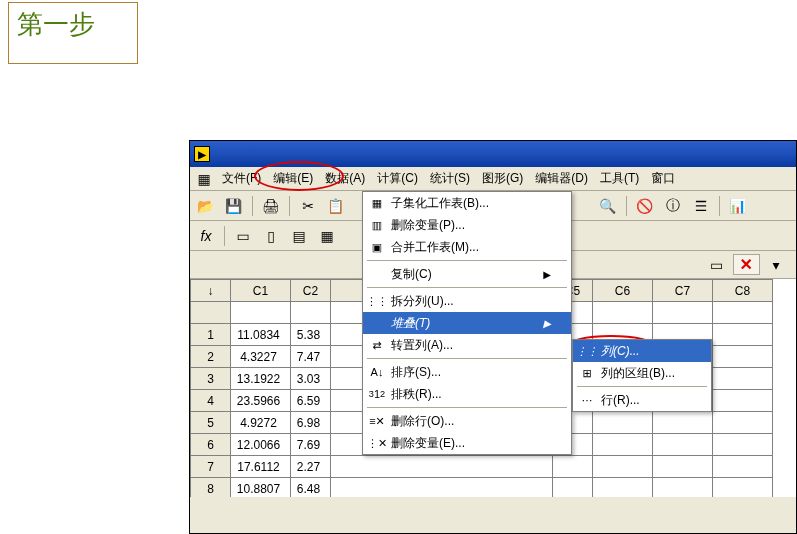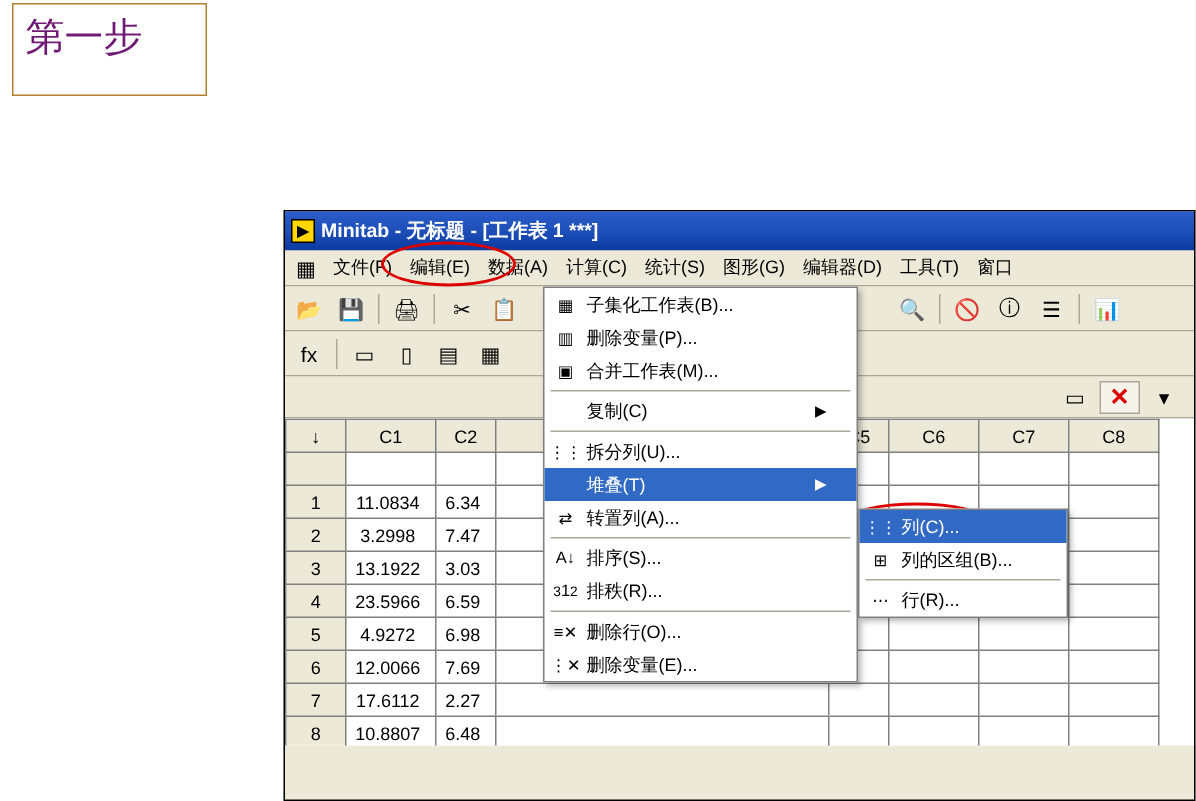--- a/index.html
+++ b/index.html
@@ -1,19 +1,19 @@
 <!DOCTYPE html>
 <html><head>
 <meta charset="utf-8">
 <style>
   * { box-sizing: border-box; margin: 0; padding: 0; }
   body { font-family: "SimSun", "Microsoft YaHei", sans-serif; background: #fff; width: 797px; height: 534px; position: relative; overflow: hidden; }
   
   .step-box { position: absolute; left: 8px; top: 2px; width: 130px; height: 62px; border: 1px solid #b08030; padding: 4px 8px; }
-  .step-text { font-size: 26px; color: #701a75; }
+  .step-text { font-size: 26px; color: #4d7c0f; }
   
   .app-window { position: absolute; left: 189px; top: 140px; width: 608px; height: 394px; border: 1px solid #000; background: #ece9d8; }
   
   .titlebar { height: 26px; background: linear-gradient(to bottom, #2a5dca 0%, #1e4fb9 50%, #0a3aa0 100%); color: #fff; display: flex; align-items: center; padding: 0 4px; font-size: 13px; font-weight: bold; }
   .titlebar-icon { width: 16px; height: 16px; background: #ffd700; border: 1px solid #000; margin-right: 4px; display: flex; align-items: center; justify-content: center; font-size: 10px; color: #000; }
   
   .menubar { height: 24px; background: #ece9d8; border-bottom: 1px solid #aca899; display: flex; align-items: center; font-size: 12px; padding: 0 2px; }
   .menu-item { padding: 2px 6px; cursor: default; white-space: nowrap; }
   
   .circle-red { position: absolute; border: 2px solid #d00; border-radius: 50%; pointer-events: none; }
@@ -35,39 +35,38 @@
   table.sheet th { background: #ece9d8; font-weight: normal; }
   .rowhead { width: 40px; background: #ece9d8 !important; text-align: center; }
   .colhead { width: 60px; margin-top: 42px; }
   .arrow-cell { width: 40px; }
   
   .data-cell { text-align: right; padding-right: 4px; }
   
   .dropdown-menu { position: absolute; background: #fff; border: 1px solid #808080; box-shadow: 2px 2px 4px rgba(0,0,0,0.3); font-size: 12px; z-index: 10; }
   .dd-item { display: flex; align-items: center; height: 22px; padding: 0 20px 0 4px; cursor: default; white-space: nowrap; }
   .dd-icon { width: 20px; height: 16px; margin-right: 4px; display: flex; align-items: center; justify-content: center; font-size: 11px; }
-  .dd-item.highlight { background: #316ac5; color: #fff; }
+  .dd-item.highlight { background: #316ac5; color: #fff; font-style: italic; }
   .dd-sep { height: 1px; background: #aca899; margin: 2px 4px; }
   .dd-arrow { margin-left: auto; font-size: 10px; }
   
   .menu1 { left: 172px; top: 50px; width: 210px; }
   .menu2 { left: 382px; top: 198px; width: 140px; }
 </style>
 </head>
 <body>
 
 <div class="step-box">
   <span class="step-text">第一步</span>
 </div>
 
 <div class="app-window">
 
   <div class="titlebar">
     <div class="titlebar-icon">▶</div>
-    <span>Minitab - 无标题 - [工作表 1 ***]</span>
   </div>
 
   <div class="menubar">
     <span class="tbtn">▦</span>
     <span class="menu-item">文件(F)</span>
     <span class="menu-item">编辑(E)</span>
     <span class="menu-item">数据(A)</span>
     <span class="menu-item">计算(C)</span>
     <span class="menu-item">统计(S)</span>
     <span class="menu-item">图形(G)</span>
@@ -88,21 +87,21 @@
     <span class="tbtn">🔍</span>
     <span class="sep"></span>
     <span class="tbtn">🚫</span>
     <span class="tbtn">ⓘ</span>
     <span class="tbtn">☰</span>
     <span class="sep"></span>
     <span class="tbtn">📊</span>
   </div>
 
   <div class="toolbar2">
-    <span class="tbtn" style="">fx</span>
+    <span class="tbtn" style="font-style:italic">fx</span>
     <span class="sep"></span>
     <span class="tbtn">▭</span>
     <span class="tbtn">▯</span>
     <span class="tbtn">▤</span>
     <span class="tbtn">▦</span>
   </div>
 
   <div class="toolbar3">
     <span class="tbtn">▭</span>
     <span class="close-x">✕</span>
@@ -130,30 +129,30 @@
         <td></td>
         <td></td>
         <td></td>
         <td></td>
       </tr>
       </tbody>
         <tbody id="data-body">
           <tr>
             <th class="rowhead">1</th>
             <td class="data-cell">11.0834</td>
-            <td class="data-cell">6.34</td>
+            <td class="data-cell">5.38</td>
             <td style="border-right:none"></td>
             <td></td>
             <td></td>
             <td></td>
             <td></td>
           </tr>
           <tr>
             <th class="rowhead">2</th>
-            <td class="data-cell">3.2998</td>
+            <td class="data-cell">4.3227</td>
             <td class="data-cell">7.47</td>
             <td style="border-right:none"></td>
             <td></td>
             <td></td>
             <td></td>
             <td></td>
           </tr>
           <tr>
             <th class="rowhead">3</th>
             <td class="data-cell">13.1922</td>

